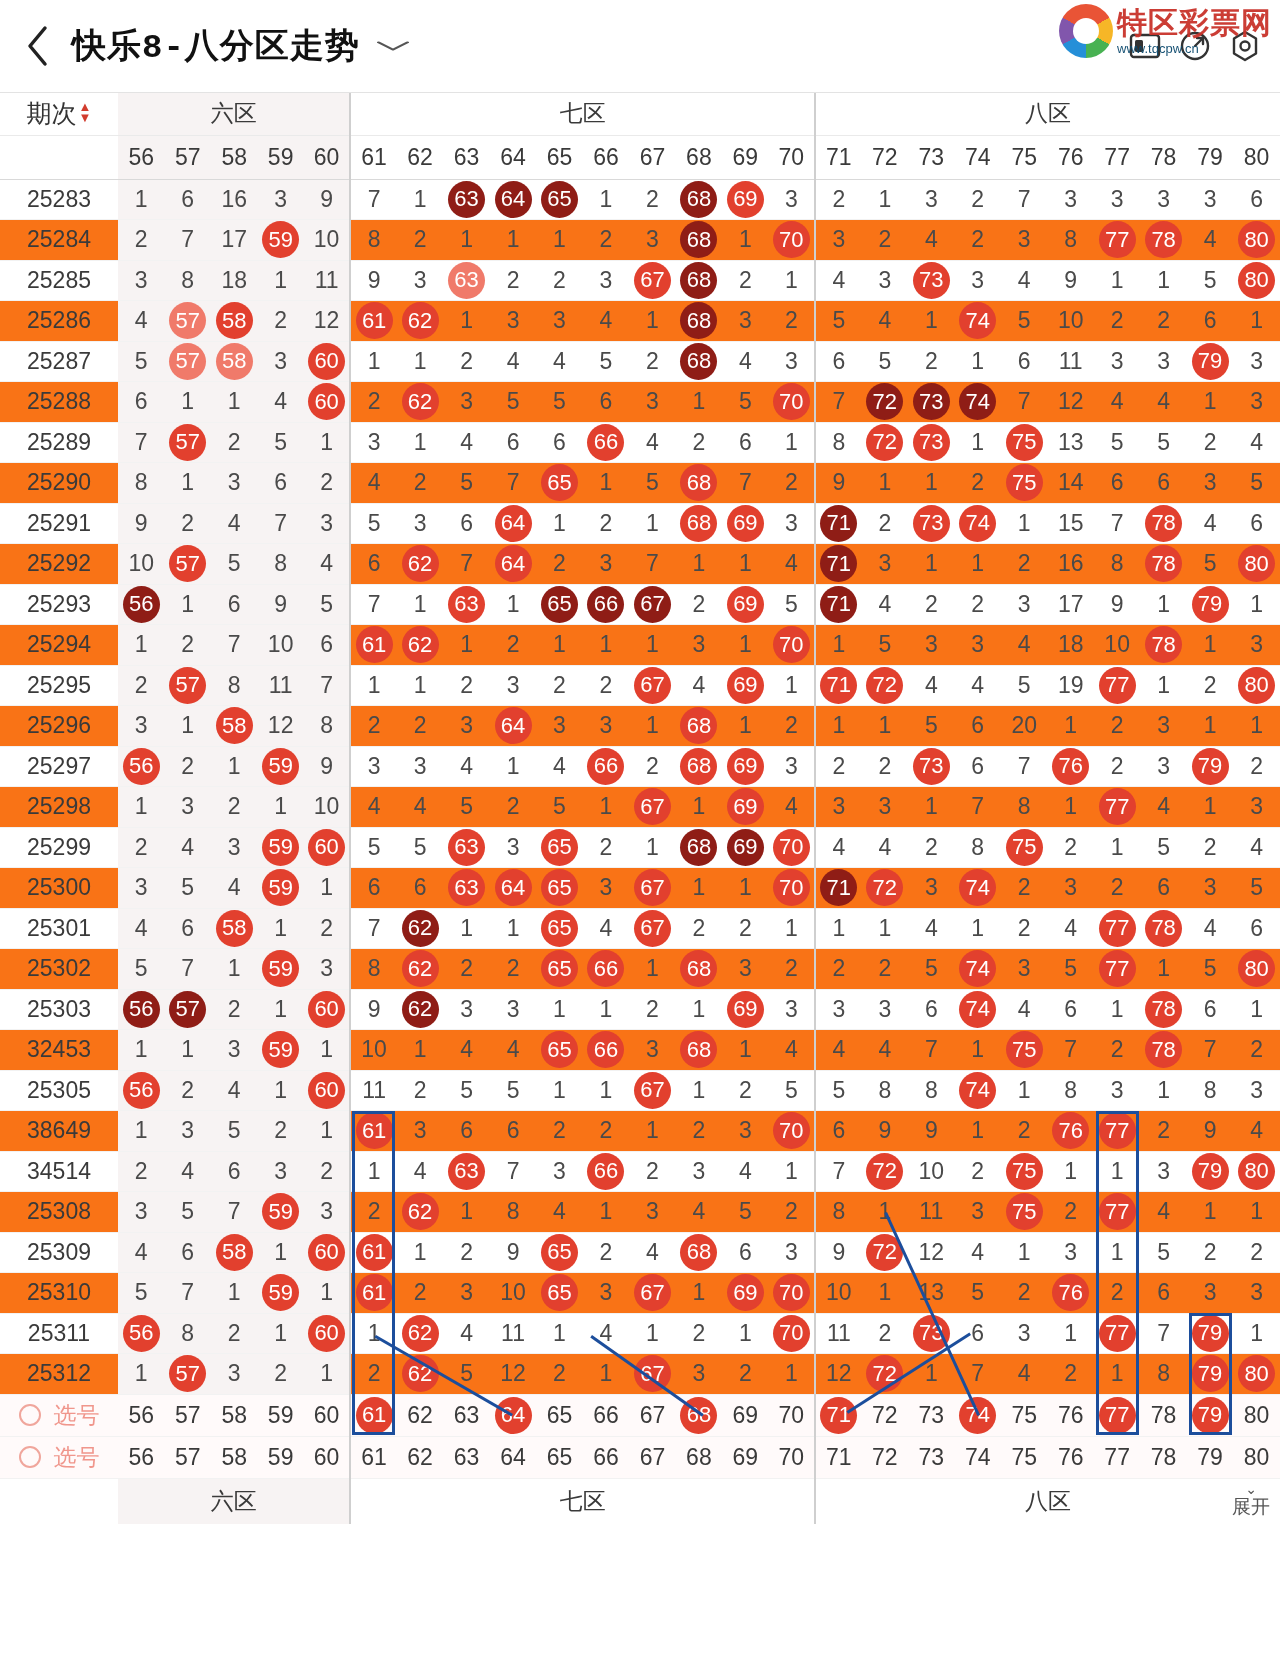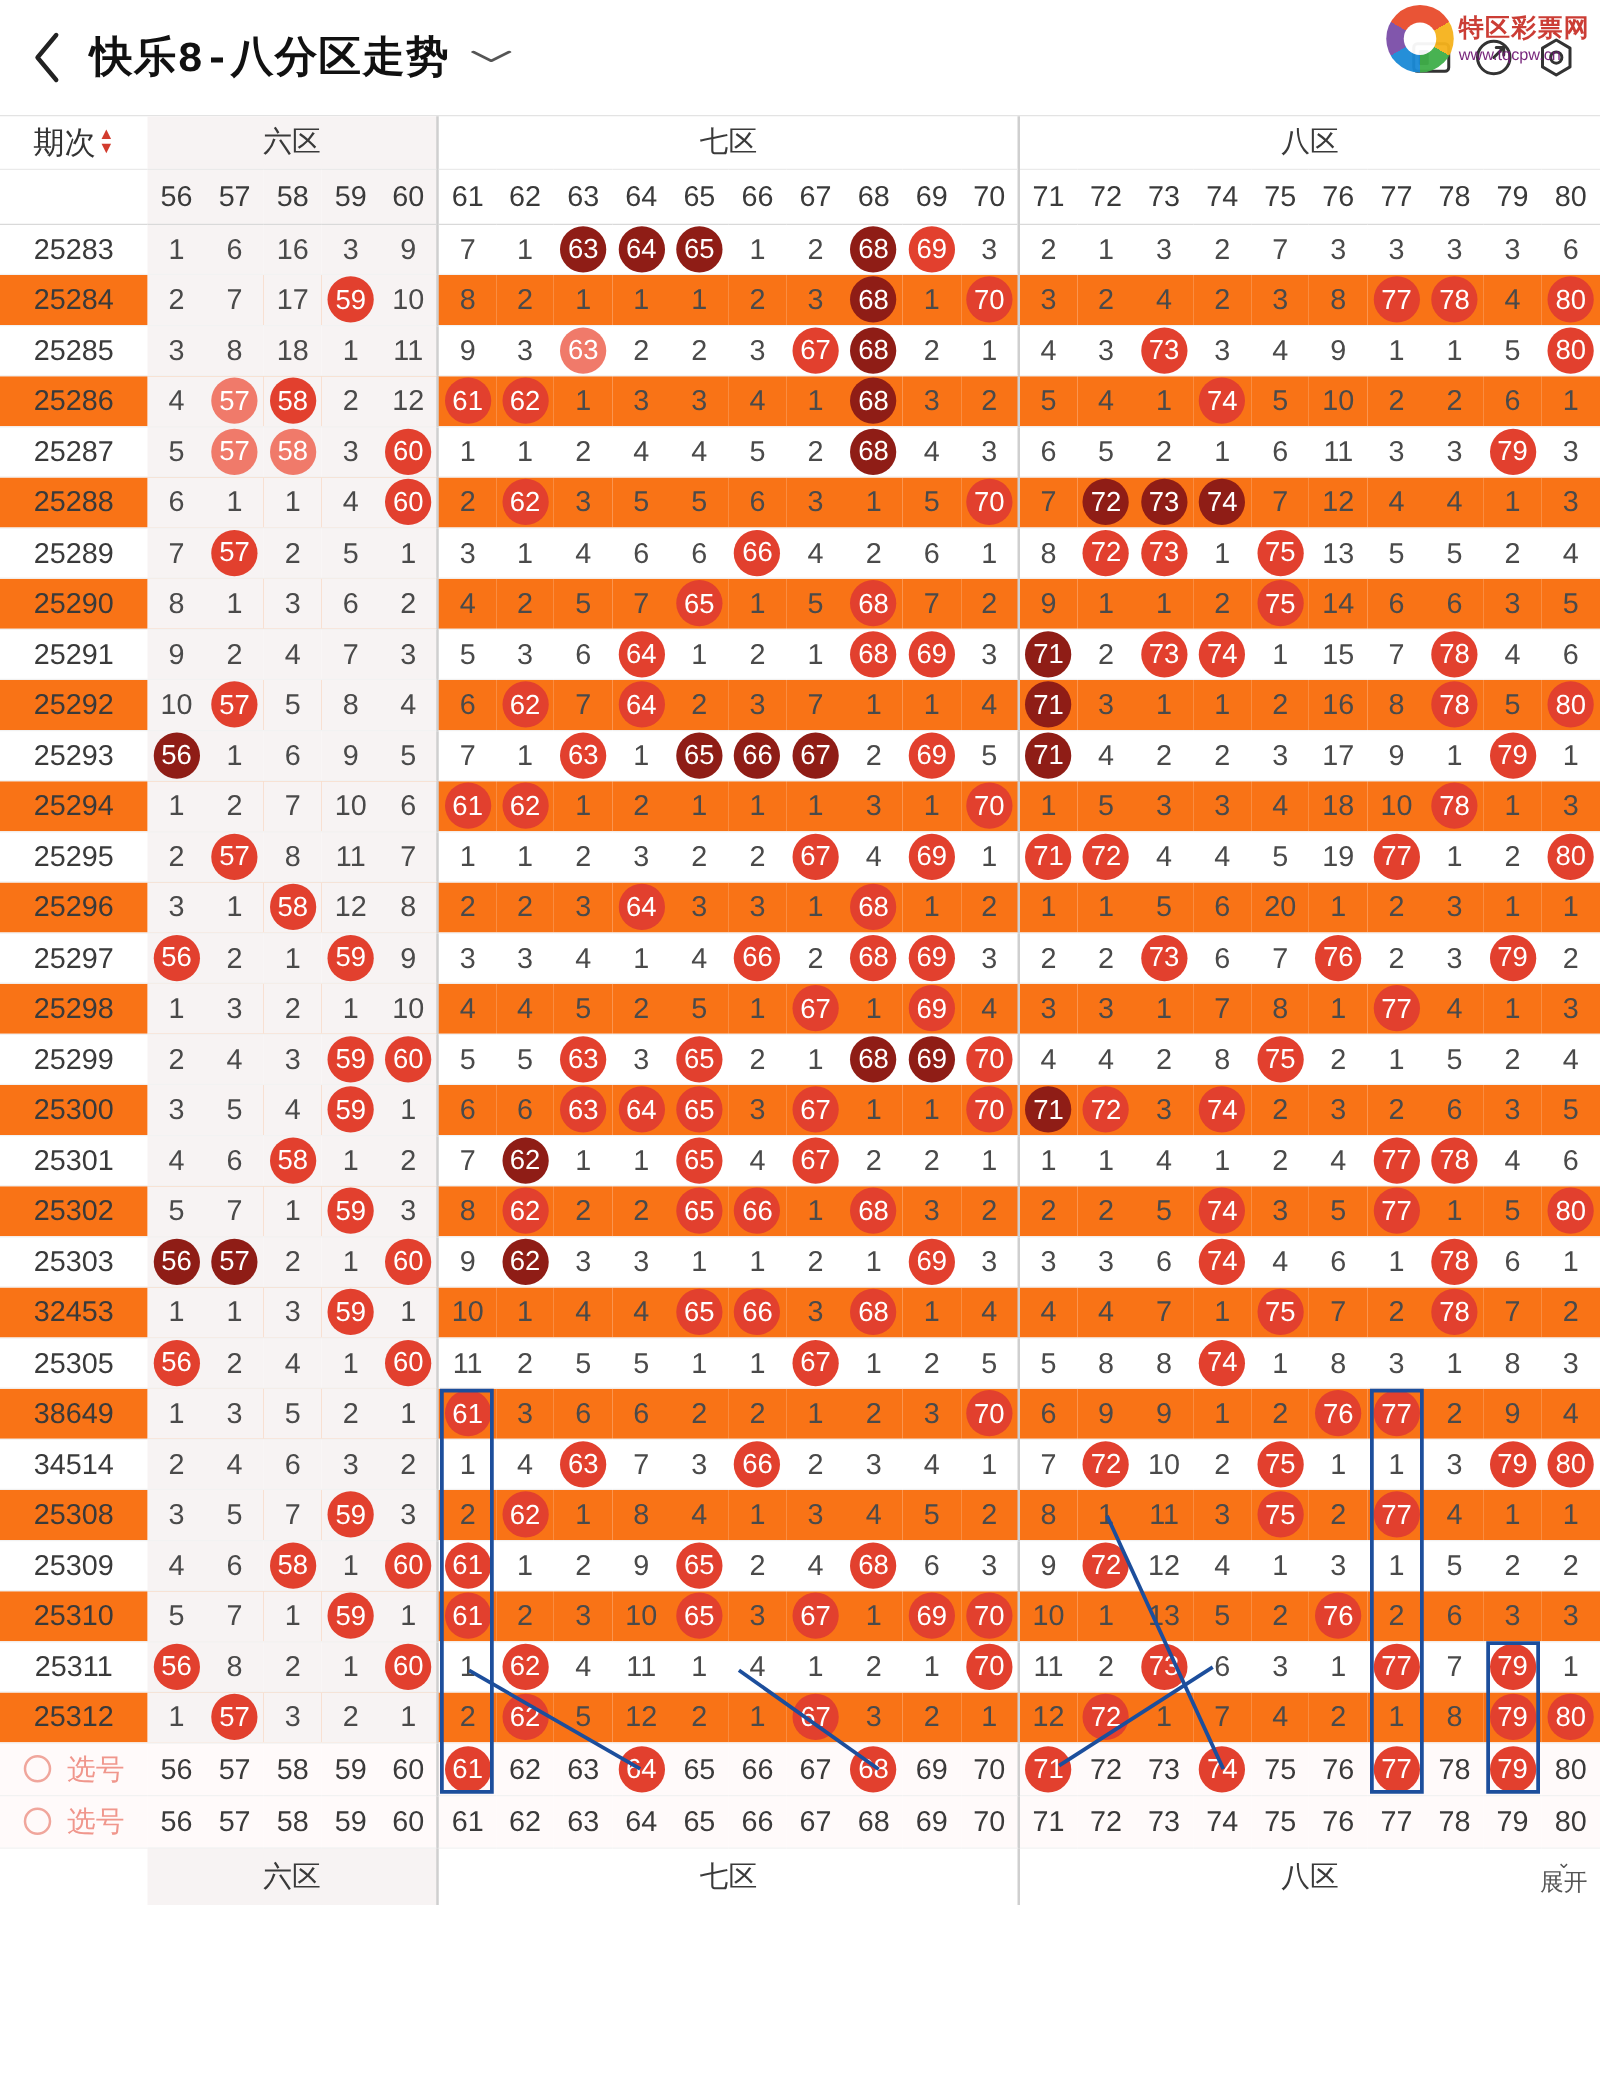--- a/index.html
+++ b/index.html
@@ -81,25 +81,25 @@
     position: absolute; left: 14px; top: 14px;
     width: 26px; height: 26px; border-radius: 50%;
     background: #fff;
   }
   .brand-text {
     margin-left: 4px;
     display: flex; flex-direction: column;
     line-height: 1;
   }
   .brand-name {
-    font-size: 20px; font-weight: bold; color: #c9332b;
+    font-size: 30px; font-weight: bold; color: #c9332b;
     letter-spacing: 1px;
   }
   .brand-url {
-    font-size: 13px; color: #701a75; margin-top: 4px;
+    font-size: 13px; color: #0c4a6e; margin-top: 4px;
   }
 
   .note {
     font-size: 17px;
     color: #777;
     padding: 0 20px 10px 22px;
     letter-spacing: 0.2px;
   }
 
   

